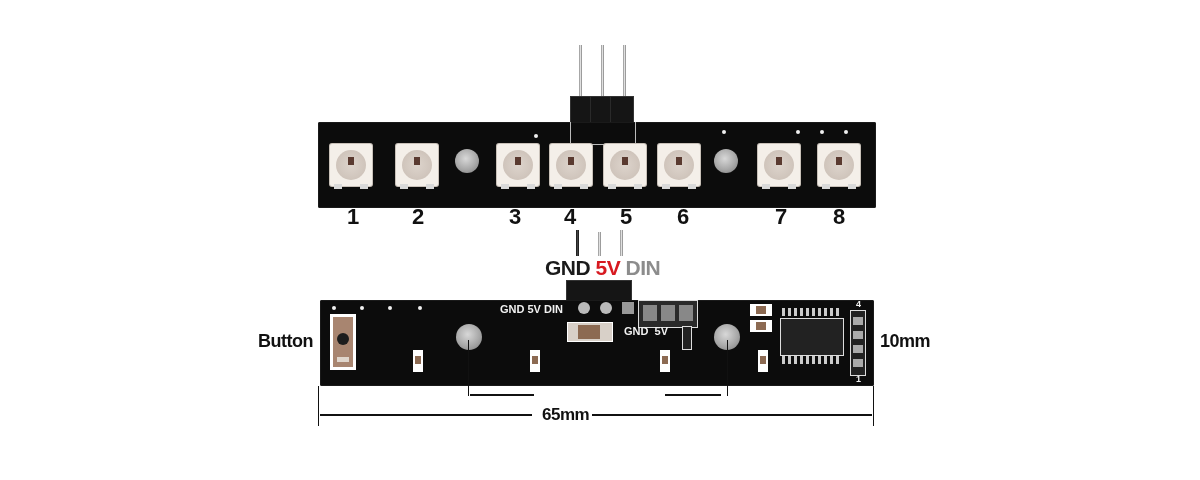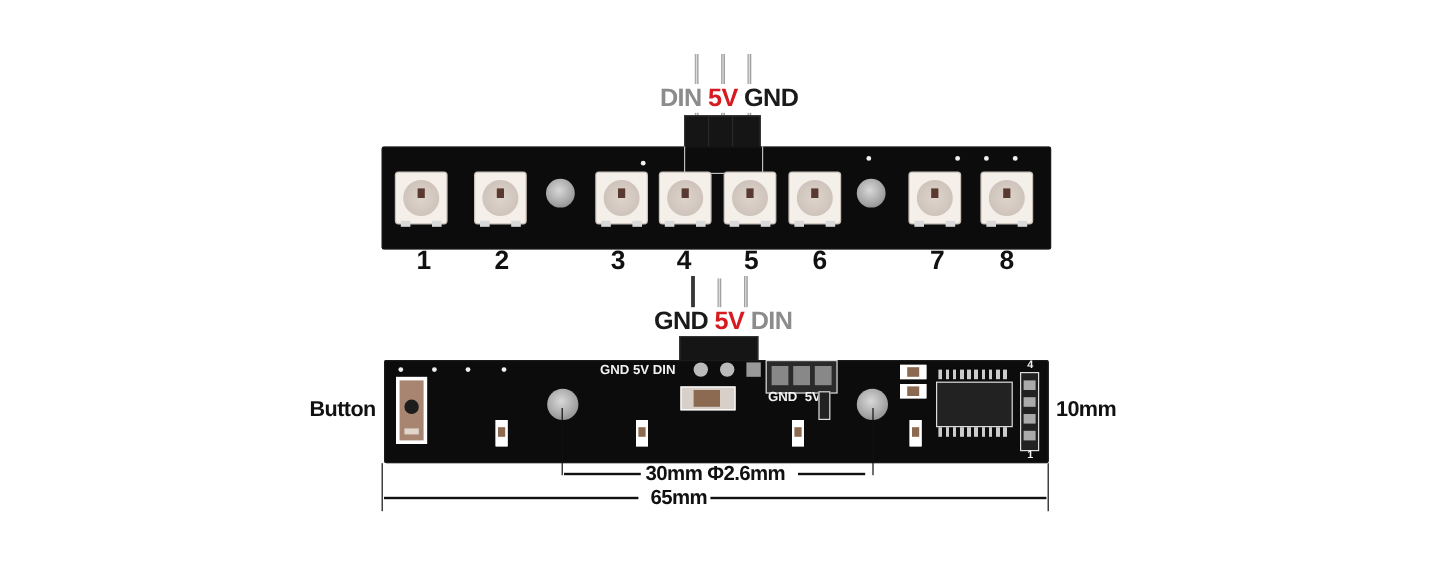--- a/index.html
+++ b/index.html
@@ -27,25 +27,20 @@
 </style>
 </head>
 <body>
 
 <div class="abs" style="left:0;top:0;width:1200px;height:240px;">
 
   <div class="abs pin" style="left:579px;top:45px;height:78px;"></div>
   <div class="abs pin" style="left:601px;top:45px;height:78px;"></div>
   <div class="abs pin" style="left:623px;top:45px;height:78px;"></div>
 
-  <div class="abs lbl" style="left:548px;top:70px;font-size:21px;white-space:nowrap;background:#fff;padding:0 2px;">
-    <span style="color:#8c8c8c;">DIN</span>
-    <span style="color:#d71920;">5V</span>
-    <span style="color:#1a1a1a;">GND</span>
-  </div>
 
   <div class="abs header" style="left:570px;top:96px;width:62px;height:30px;">
     <div class="header-cell" style="left:0;"></div>
     <div class="header-cell" style="left:20px;"></div>
     <div class="header-cell" style="left:40px;border-right:none;"></div>
   </div>
 
   <div class="abs pcb" style="left:318px;top:122px;width:558px;height:86px;">
 
     <div class="abs" style="left:252px;top:0;width:64px;height:22px;border:1px solid #bbb;border-top:none;"></div>
@@ -159,21 +154,21 @@
 
     <div class="abs smd" style="left:247px;top:22px;width:44px;height:18px;background:#d8d0c8;">
       <div class="abs smd-in" style="left:10px;top:2px;width:22px;height:14px;"></div>
     </div>
 
     <div class="abs" style="left:318px;top:0;width:58px;height:26px;border:1px solid #ddd;background:#2a2a2a;">
       <div class="abs" style="left:4px;top:4px;width:14px;height:16px;background:#888;"></div>
       <div class="abs" style="left:22px;top:4px;width:14px;height:16px;background:#888;"></div>
       <div class="abs" style="left:40px;top:4px;width:14px;height:16px;background:#888;"></div>
     </div>
-    <div class="abs silk" style="left:320px;top:25px;white-space:pre;">GND  5V</div>
+    <div class="abs silk" style="left:304px;top:25px;white-space:pre;">GND  5V</div>
 
     <div class="abs hole" style="left:136px;top:24px;width:26px;height:26px;"></div>
     <div class="abs hole" style="left:394px;top:24px;width:26px;height:26px;"></div>
 
     <div class="abs smd" style="left:93px;top:50px;width:8px;height:20px;">
         <div class="smd-in" style="margin:5px 1px;height:8px;"></div>
       </div>
     <div class="abs smd" style="left:210px;top:50px;width:8px;height:20px;">
         <div class="smd-in" style="margin:5px 1px;height:8px;"></div>
       </div>
@@ -204,20 +199,19 @@
       <div class="abs" style="left:2px;top:48px;width:10px;height:8px;background:#aaa;"></div>
     </div>
     <div class="abs silk" style="left:536px;top:-1px;font-size:9px;">4</div>
     <div class="abs silk" style="left:536px;top:74px;font-size:9px;">1</div>
   </div>
 
   <div class="abs dimline" style="left:468px;top:100px;width:1px;height:56px;"></div>
   <div class="abs dimline" style="left:727px;top:100px;width:1px;height:56px;"></div>
   <div class="abs dimline" style="left:470px;top:154px;width:64px;height:2px;"></div>
   <div class="abs dimline" style="left:665px;top:154px;width:56px;height:2px;"></div>
-  <div class="abs lbl" style="left:538px;top:145px;font-size:17px;color:#111;">30mm Φ2.6mm</div>
 
   <div class="abs dimline" style="left:318px;top:146px;width:1px;height:40px;"></div>
   <div class="abs dimline" style="left:873px;top:146px;width:1px;height:40px;"></div>
   <div class="abs dimline" style="left:320px;top:174px;width:212px;height:2px;"></div>
   <div class="abs dimline" style="left:592px;top:174px;width:280px;height:2px;"></div>
   <div class="abs lbl" style="left:542px;top:165px;font-size:17px;color:#111;">65mm</div>
 </div>
 
 </body></html>

